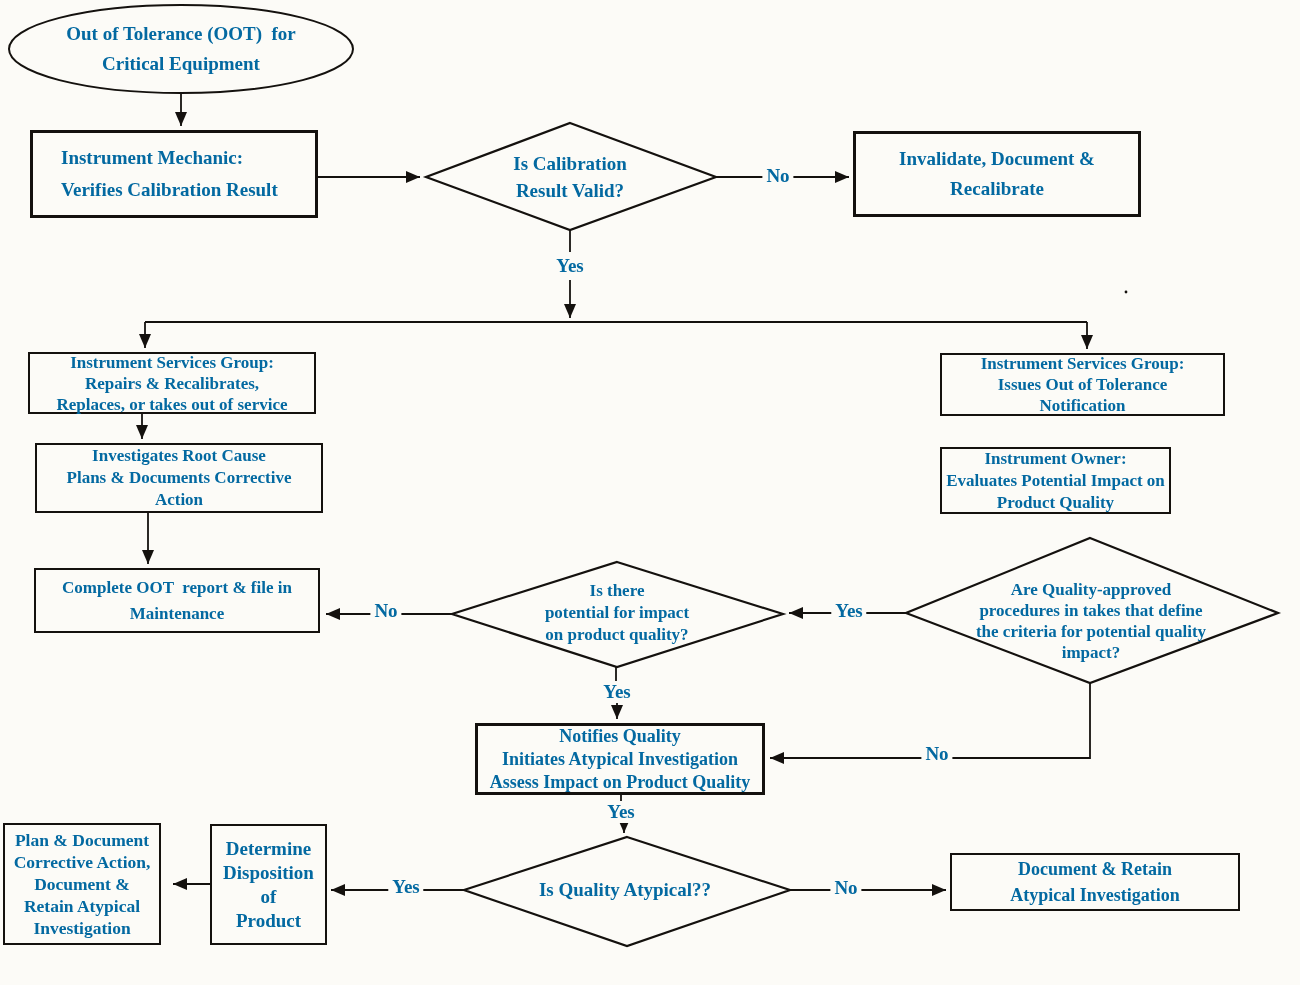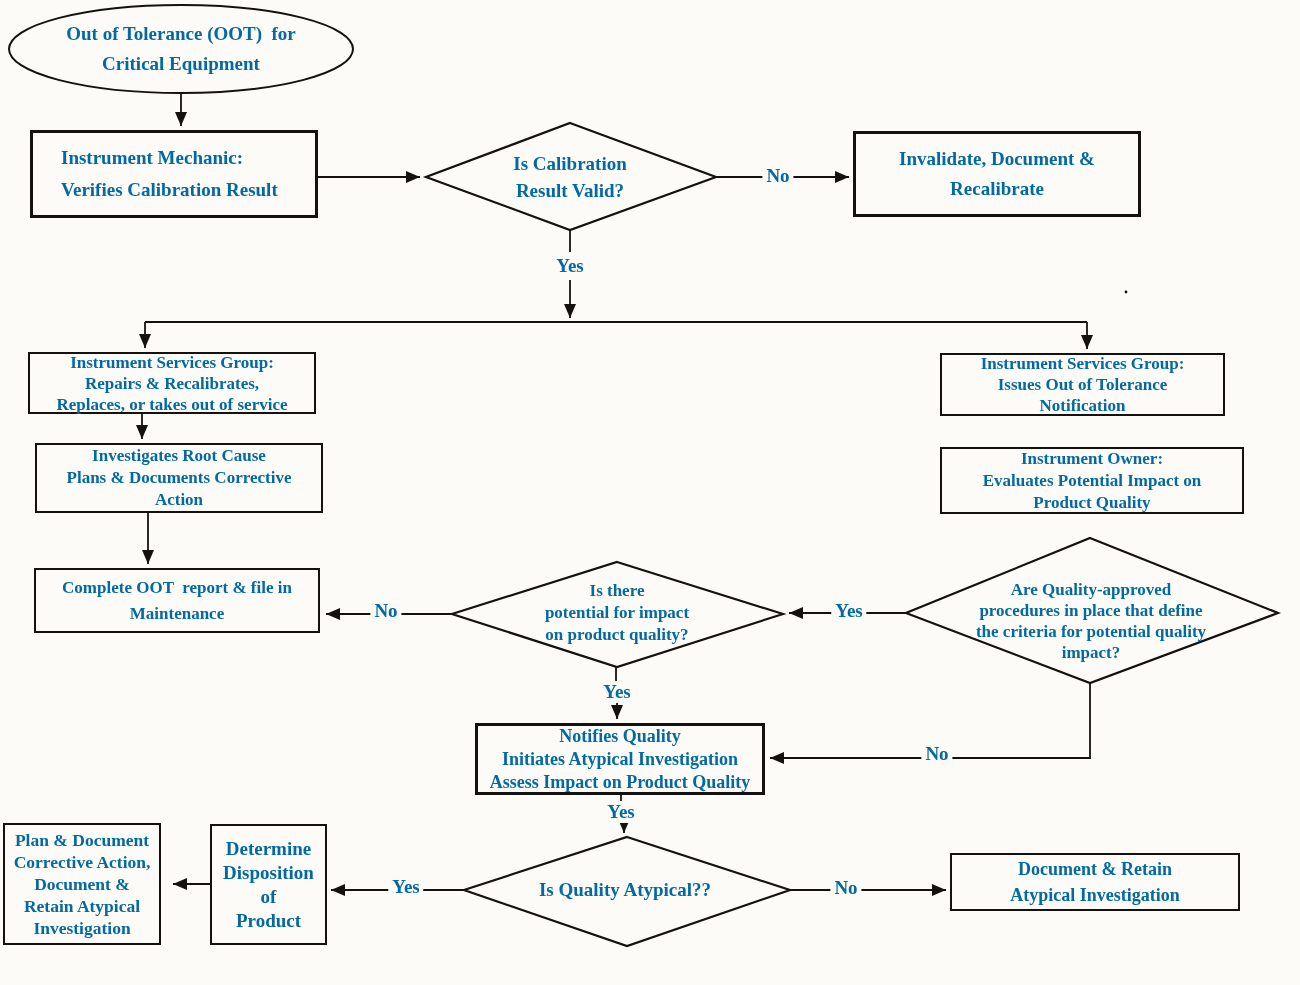--- a/index.html
+++ b/index.html
@@ -87,21 +87,21 @@
 Plans &amp; Documents Corrective
 Action</div>
 
   <div class="node" style="left:34px; top:568px; width:286px; height:65px; font-size:17px; line-height:26px;font-family:Liberation Serif, serif;">Complete OOT  report &amp; file in
 Maintenance</div>
 
   <div class="node" style="left:940px; top:353px; width:285px; height:63px; font-size:17px; line-height:21px;">Instrument Services Group:
 Issues Out of Tolerance
 Notification</div>
 
-  <div class="node" style="left:940px; top:447px; width:304px; height:67px; font-size:17px; line-height:22px;">Instrument Owner:
+  <div class="node" style="left:940px; top:447px; width:231px; height:67px; font-size:17px; line-height:22px;">Instrument Owner:
 Evaluates Potential Impact on
 Product Quality</div>
 
   <div class="node" style="left:475px; top:723px; width:290px; height:72px; border-width:3px;
               font-size:18px; line-height:23px;">Notifies Quality
 Initiates Atypical Investigation
 Assess Impact on Product Quality</div>
 
   <div class="node" style="left:3px; top:823px; width:158px; height:122px; font-size:17.5px; line-height:22px;">Plan &amp; Document
 Corrective Action,
@@ -118,21 +118,21 @@
 Atypical Investigation</div>
 
   <div class="freetext" style="left:450px; top:149px; width:240px; height:56px; font-size:19px; line-height:27px;">Is Calibration
 Result Valid?</div>
 
   <div class="freetext" style="left:497px; top:580px; width:240px; height:66px; font-size:17px; line-height:22px;">Is there
 potential for impact
 on product quality?</div>
 
   <div class="freetext" style="left:941px; top:578px; width:300px; height:86px; font-size:17px; line-height:21px;">Are Quality-approved
-procedures in place that define
+procedures in takes that define
 the criteria for potential quality
 impact?</div>
 
   <div class="freetext" style="left:497px; top:877px; width:256px; height:26px; font-size:19px;">Is Quality Atypical??</div>
 
   <div class="elabel" style="left:778px; top:176px;">No</div>
   <div class="elabel" style="left:570px; top:266px;">Yes</div>
   <div class="elabel" style="left:386px; top:611px;">No</div>
   <div class="elabel" style="left:849px; top:611px;">Yes</div>
   <div class="elabel" style="left:617px; top:692px;">Yes</div>

